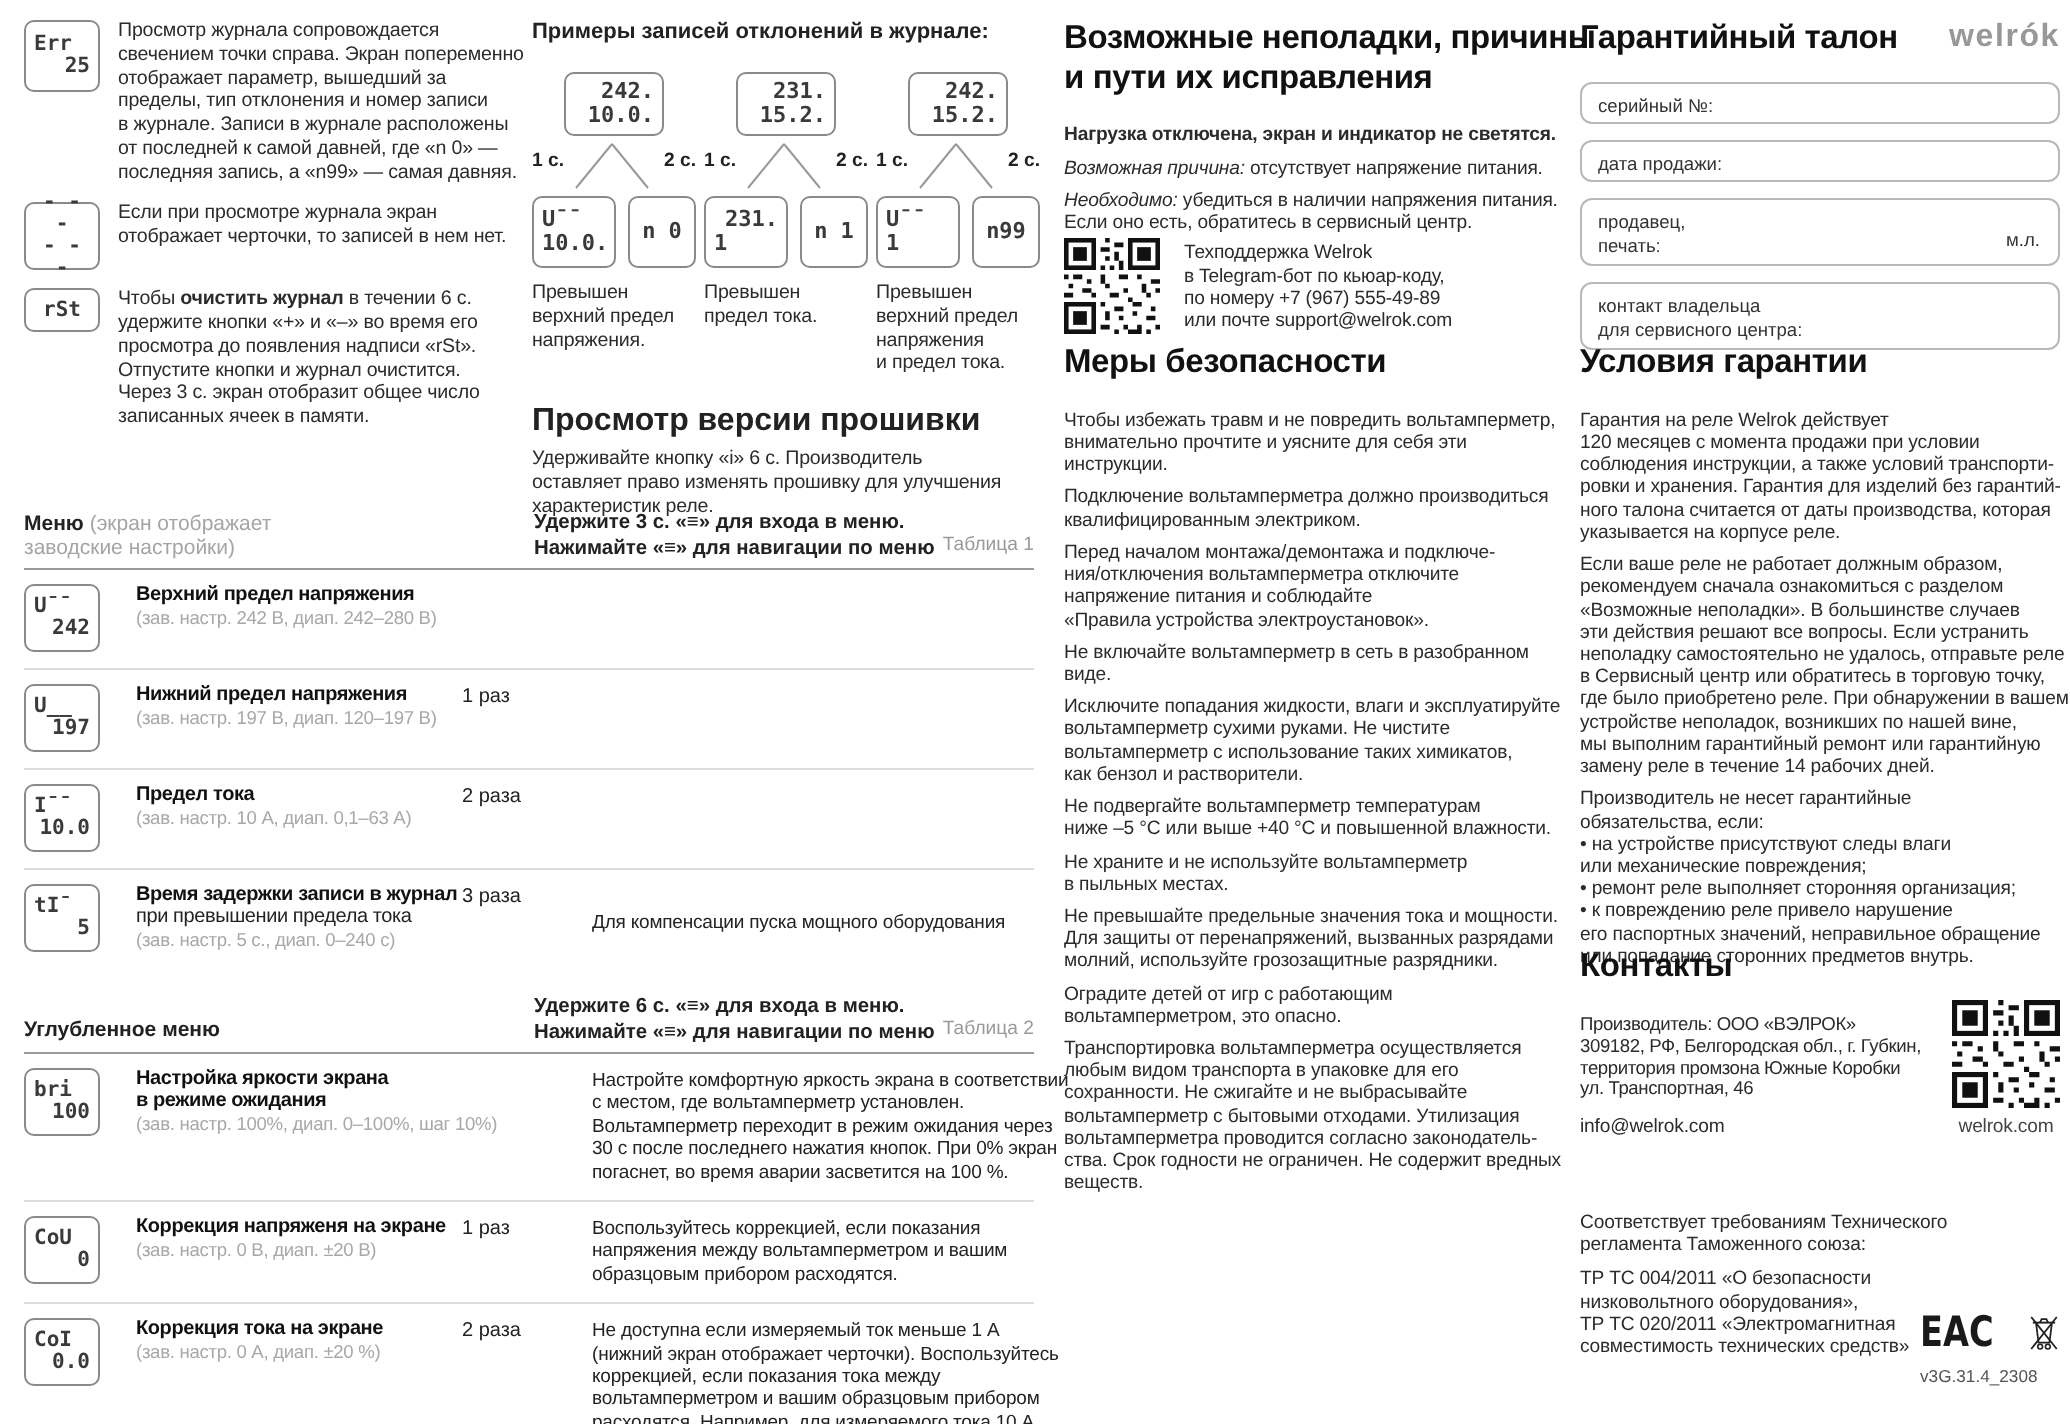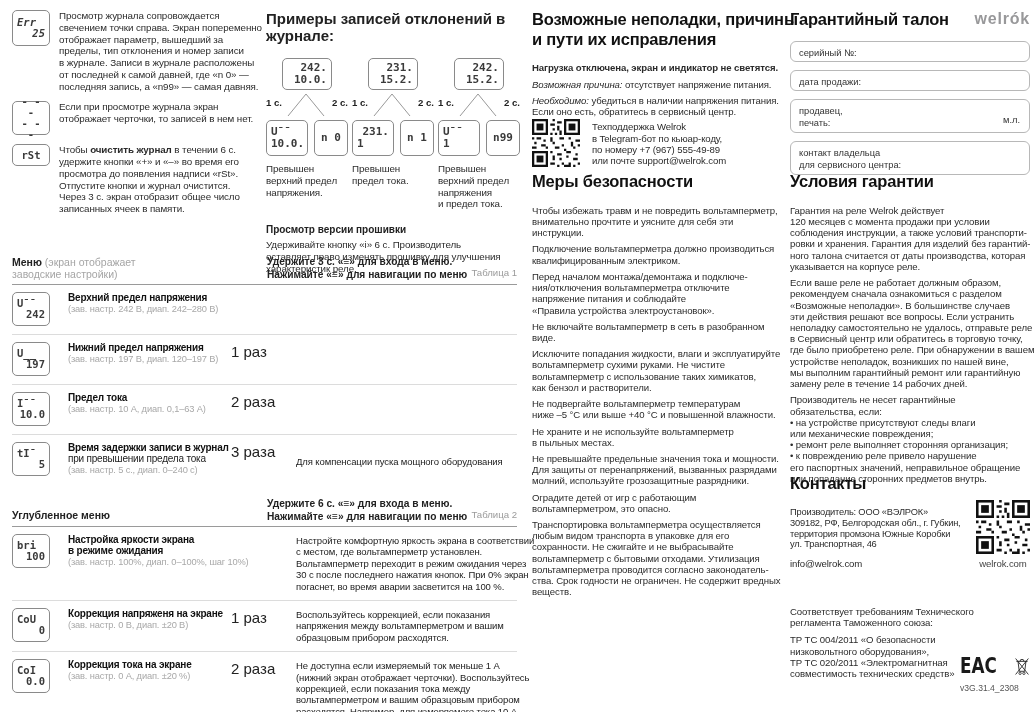--- a/index.html
+++ b/index.html
@@ -55,21 +55,21 @@
   .menu-head .mtitle { position:absolute; left:0; top:1px; font-size:10.5px; }
   .menu-head .mhold { position:absolute; left:255px; top:1px; font-size:10.2px; font-weight:bold; line-height:1.25; white-space:pre; }
   .menu-head .mtab { position:absolute; right:0; bottom:6px; font-size:9.6px; color:#9a9a9a; }
   .mrow { display:grid; grid-template-columns:56px 155px 60px 1fr; padding:7px 0 8px 0; }
   .mrow + .mrow { border-top:1px solid #dcdcdc; }
   .mrow .lcd { width:38px; font-size:10.5px; align-self:start; }
   .mname { font-size:10px; font-weight:bold; letter-spacing:-0.2px; white-space:pre; color:#111; }
   .mname2 { font-size:10px; letter-spacing:-0.2px; white-space:pre; color:#222; }
   .mname2.b { font-weight:bold; color:#111; }
   .msub { font-size:9.3px; color:#a8a8a8; letter-spacing:-0.15px; white-space:pre; margin-top:1px; }
-  .mcount { font-size:15px; padding-left:8px; padding-top:1px; }
+  .mcount { font-size:10px; padding-left:8px; padding-top:1px; }
   .mnote { font-size:9.5px; line-height:1.2; letter-spacing:-0.1px; white-space:pre; padding-left:13px; padding-top:1px; }
   .mnote.mid { padding-top:14px; }
 
   
   .pstack p { margin-bottom:5px; }
 
   
   .wfield {
     border:1px solid #b8b8b8; border-radius:6px; background:#fff;
     font-size:9.3px; color:#333; padding:5px 8px; margin-bottom:8px;
@@ -82,21 +82,21 @@
   .qr { display:block; }
 
   .eac-txt { font-family:"DejaVu Sans", sans-serif; font-weight:bold; font-size:21px; color:#1a1a1a; transform:scaleX(0.8); transform-origin:left; display:inline-block; line-height:1; }
   .version { font-size:8.6px; color:#555; }
 </style>
 </head>
 <body>
 
 <div class="abs" style="left:12px; top:10px; width:250px;">
   <div class="jrow">
-    <div class="lcd" style="height:36px;font-style:italic;">
+    <div class="lcd" style="height:36px;">
       <span class="ln a-l">Err</span>
       <span class="ln a-r">25</span>
     </div>
     <p class="jtxt txt pre">Просмотр журнала сопровождается
 свечением точки справа. Экран попеременно
 отображает параметр, вышедший за
 пределы, тип отклонения и номер записи
 в журнале. Записи в журнале расположены
 от последней к самой давней, где «n 0» —
 последняя запись, а «n99» — самая давняя.</p>
@@ -116,21 +116,21 @@
     <p class="jtxt txt pre"><span>Чтобы </span><span class="b">очистить журнал</span><span> в течении 6 с.
 удержите кнопки «+» и «–» во время его
 просмотра до появления надписи «rSt».
 Отпустите кнопки и журнал очистится.
 Через 3 с. экран отобразит общее число
 записанных ячеек в памяти.</span></p>
   </div>
 </div>
 
 <div class="abs" style="left:266px; top:10px; width:252px;">
-  <div class="b" style="font-size:15px; margin-bottom:14px;">Примеры записей отклонений в журнале:</div>
+  <div class="b" style="font-size:11px; margin-bottom:14px;">Примеры записей отклонений в журнале:</div>
 
   <div class="ex-groups">
 
     <div class="ex-g">
       <div class="lcd ex-top">
         <span class="ln a-r">242.</span>
         <span class="ln a-r">10.0.</span>
       </div>
       <div class="arrows">
         <span class="lab1">1 с.</span>
@@ -203,21 +203,21 @@
         </div>
       </div>
       <p class="ex-cap txt pre">Превышен
 верхний предел
 напряжения
 и предел тока.</p>
     </div>
   </div>
 
   <div style="margin-top:14px;">
-    <div class="b" style="font-size:10px; margin-bottom:4px;">Просмотр версии прошивки</div>
+    <div class="b" style="font-size:16px; margin-bottom:4px;">Просмотр версии прошивки</div>
     <p class="txt pre">Удерживайте кнопку «i» 6 с. Производитель
 оставляет право изменять прошивку для улучшения
 характеристик реле.</p>
   </div>
 </div>
 
 <div class="abs" style="left:12px; top:255px; width:505px;">
   <div class="menu-head">
     <div class="mtitle"><span class="b">Меню</span><span class="gray pre"> (экран отображает
 заводские настройки)</span></div>

